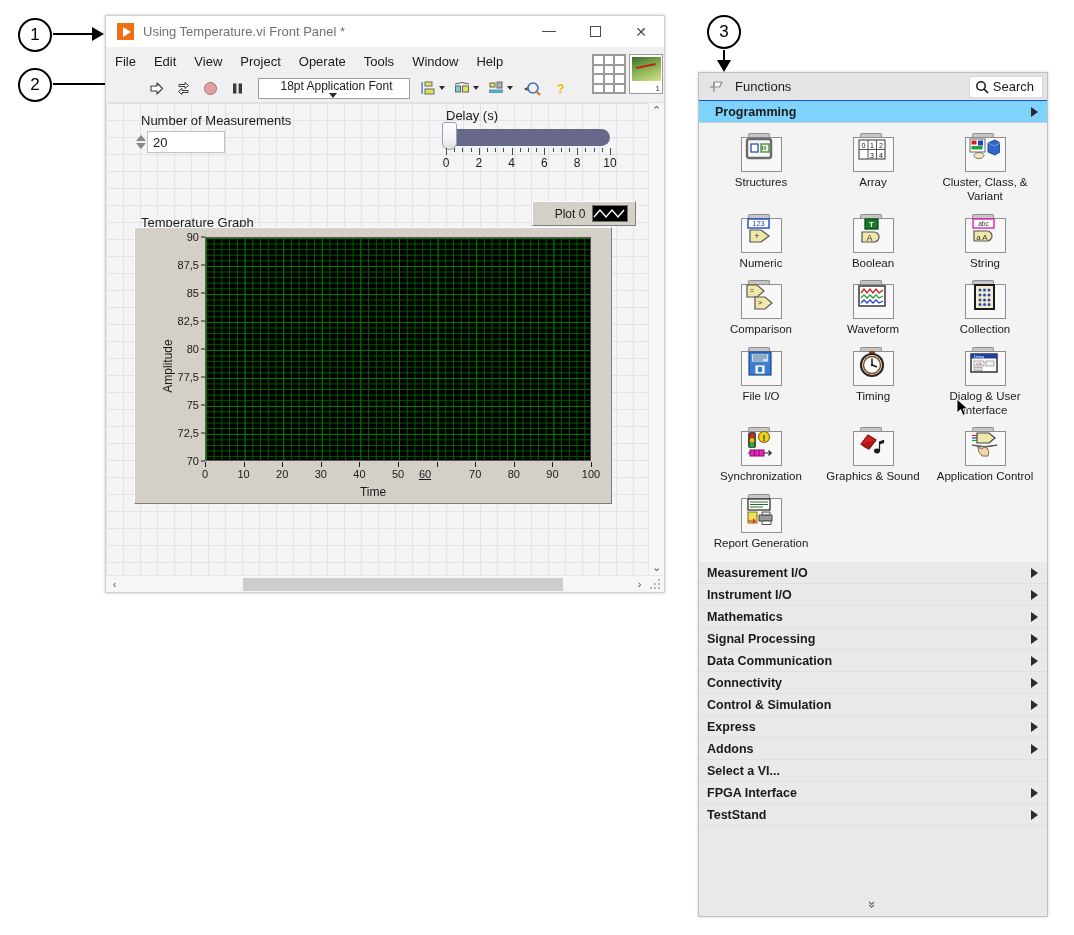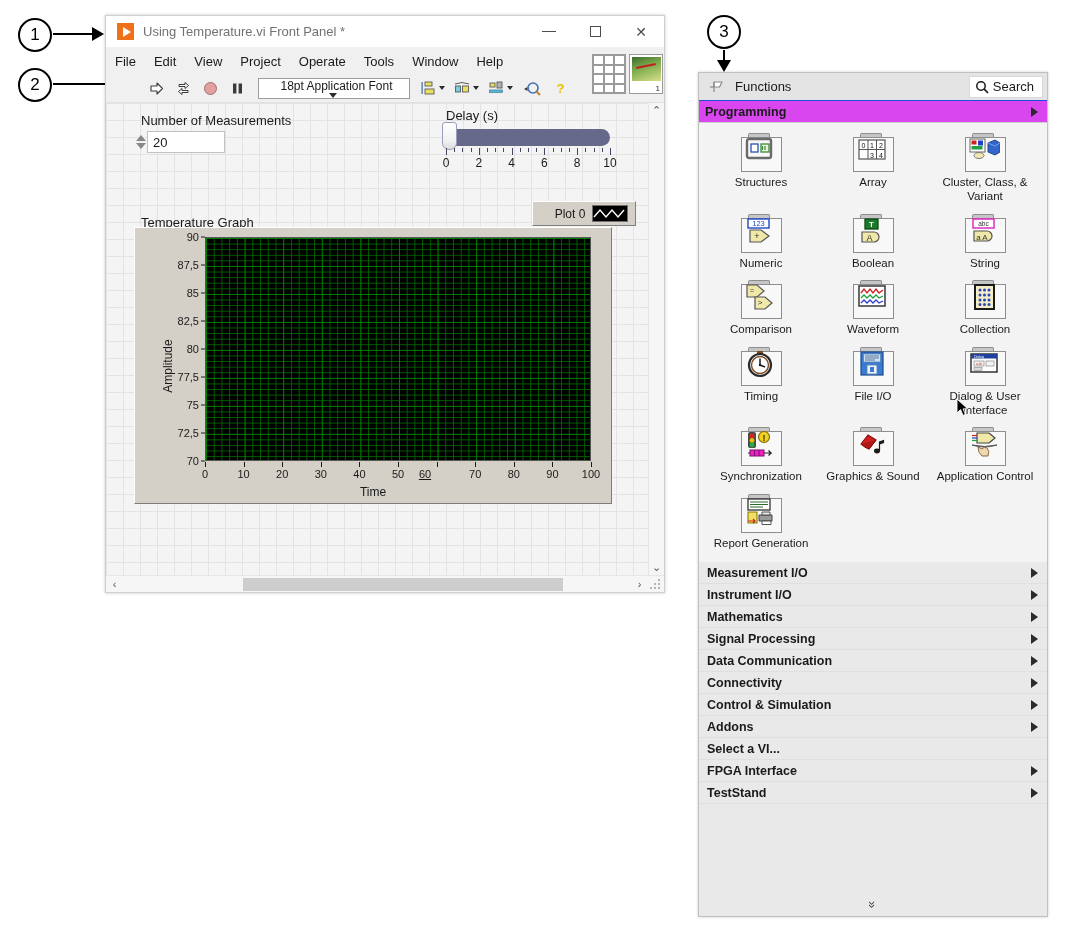--- a/index.html
+++ b/index.html
@@ -428,26 +428,26 @@
   .search-btn {
     display: flex; align-items: center; gap: 4px;
     background: #ffffff;
     border: 1px solid #d8d8d8;
     height: 22px; padding: 0 8px 0 5px;
     margin-right: 4px;
     font-size: 13px; color: #1a1a1a;
   }
   .pal-section {
     height: 22px;
-    background: #d946ef;
+    background: #7dd3fc;
     display: flex; align-items: center;
     flex: 0 0 auto;
     border-bottom: 1px solid #cfcfcf;
     font-size: 12.5px; color: #1a1a1a;
-    padding-left: 6px;
+    padding-left: 16px;
     font-weight: bold;
   }
   .sec-arrow {
     margin-left: auto; margin-right: 9px;
     width: 0; height: 0;
     border-top: 5px solid transparent;
     border-bottom: 5px solid transparent;
     border-left: 7px solid #2b2b2b;
   }
   .pal-grid {
@@ -951,47 +951,47 @@
                 </g>
               </svg></span>
           </div>
           <div class="pal-cell-label">Collection</div>
         </div>
         <div class="pal-cell">
           <div class="folder-ico">
             <span class="folder-tab"></span>
             <span class="folder-body"></span>
             <span class="folder-art"><svg width="31" height="28" viewBox="0 0 31 28">
-                <rect x="12" y="1" width="6" height="3" fill="#7a4a20"></rect>
-                <circle cx="15" cy="15" r="11" fill="#ffffff" stroke="#2a2a2a" stroke-width="2.2"></circle>
-                <circle cx="15" cy="15" r="8.5" fill="#ffffff" stroke="#7a4a20" stroke-width="1.4"></circle>
-                <line x1="15" y1="15" x2="15" y2="8.5" stroke="#1a1a1a" stroke-width="1.5"></line>
-                <line x1="15" y1="15" x2="20" y2="17" stroke="#1a1a1a" stroke-width="1.5"></line>
-                <circle cx="15" cy="15" r="1.2" fill="#1a1a1a"></circle>
-              </svg></span>
-          </div>
-          <div class="pal-cell-label">Timing</div>
-        </div>
-        <div class="pal-cell">
-          <div class="folder-ico">
-            <span class="folder-tab"></span>
-            <span class="folder-body"></span>
-            <span class="folder-art"><svg width="31" height="28" viewBox="0 0 31 28">
                 <rect x="4" y="2" width="22" height="23" fill="#3a7ad0" stroke="#1d4c8f" stroke-width="1.2"></rect>
                 <rect x="6.5" y="4" width="17" height="8" fill="#cfe2f5" stroke="#5a86b8" stroke-width="0.8"></rect>
                 <g stroke="#4a6a90" stroke-width="0.9">
                   <line x1="8" y1="6" x2="22" y2="6"></line>
                   <line x1="8" y1="8" x2="22" y2="8"></line>
                   <line x1="8" y1="10" x2="18" y2="10"></line>
                 </g>
                 <rect x="10" y="15" width="10" height="9" fill="#eef4fa" stroke="#5a86b8" stroke-width="0.9"></rect>
                 <rect x="13" y="17" width="4" height="5" fill="#3a7ad0"></rect>
               </svg></span>
           </div>
           <div class="pal-cell-label">File I/O</div>
+        </div>
+        <div class="pal-cell">
+          <div class="folder-ico">
+            <span class="folder-tab"></span>
+            <span class="folder-body"></span>
+            <span class="folder-art"><svg width="31" height="28" viewBox="0 0 31 28">
+                <rect x="12" y="1" width="6" height="3" fill="#7a4a20"></rect>
+                <circle cx="15" cy="15" r="11" fill="#ffffff" stroke="#2a2a2a" stroke-width="2.2"></circle>
+                <circle cx="15" cy="15" r="8.5" fill="#ffffff" stroke="#7a4a20" stroke-width="1.4"></circle>
+                <line x1="15" y1="15" x2="15" y2="8.5" stroke="#1a1a1a" stroke-width="1.5"></line>
+                <line x1="15" y1="15" x2="20" y2="17" stroke="#1a1a1a" stroke-width="1.5"></line>
+                <circle cx="15" cy="15" r="1.2" fill="#1a1a1a"></circle>
+              </svg></span>
+          </div>
+          <div class="pal-cell-label">Timing</div>
         </div>
         <div class="pal-cell">
           <div class="folder-ico">
             <span class="folder-tab"></span>
             <span class="folder-body"></span>
             <span class="folder-art"><svg width="31" height="28" viewBox="0 0 31 28">
                 <rect x="2" y="4" width="26" height="18" fill="#ffffff" stroke="#333" stroke-width="1.5"></rect>
                 <rect x="2" y="4" width="26" height="4.5" fill="#2040a0"></rect>
                 <text x="5" y="8" font-size="3.5" fill="#ffffff" font-family="Liberation Sans, sans-serif">Dialog</text>
                 <rect x="5" y="11" width="10" height="5" fill="#f4f4f4" stroke="#888" stroke-width="0.7"></rect>
@@ -1095,20 +1095,24 @@
         </div>
         <div class="pal-row">
           <span>Connectivity</span>
           <span class="row-arrow"></span>
         </div>
         <div class="pal-row">
           <span>Control &amp; Simulation</span>
           <span class="row-arrow"></span>
         </div>
         <div class="pal-row">
+          <span>Express</span>
+          <span class="row-arrow"></span>
+        </div>
+        <div class="pal-row">
           <span>Addons</span>
           <span class="row-arrow"></span>
         </div>
         <div class="pal-row">
           <span>Select a VI...</span>
           <span class="row-arrow hidden"></span>
         </div>
         <div class="pal-row">
           <span>FPGA Interface</span>
           <span class="row-arrow"></span>

